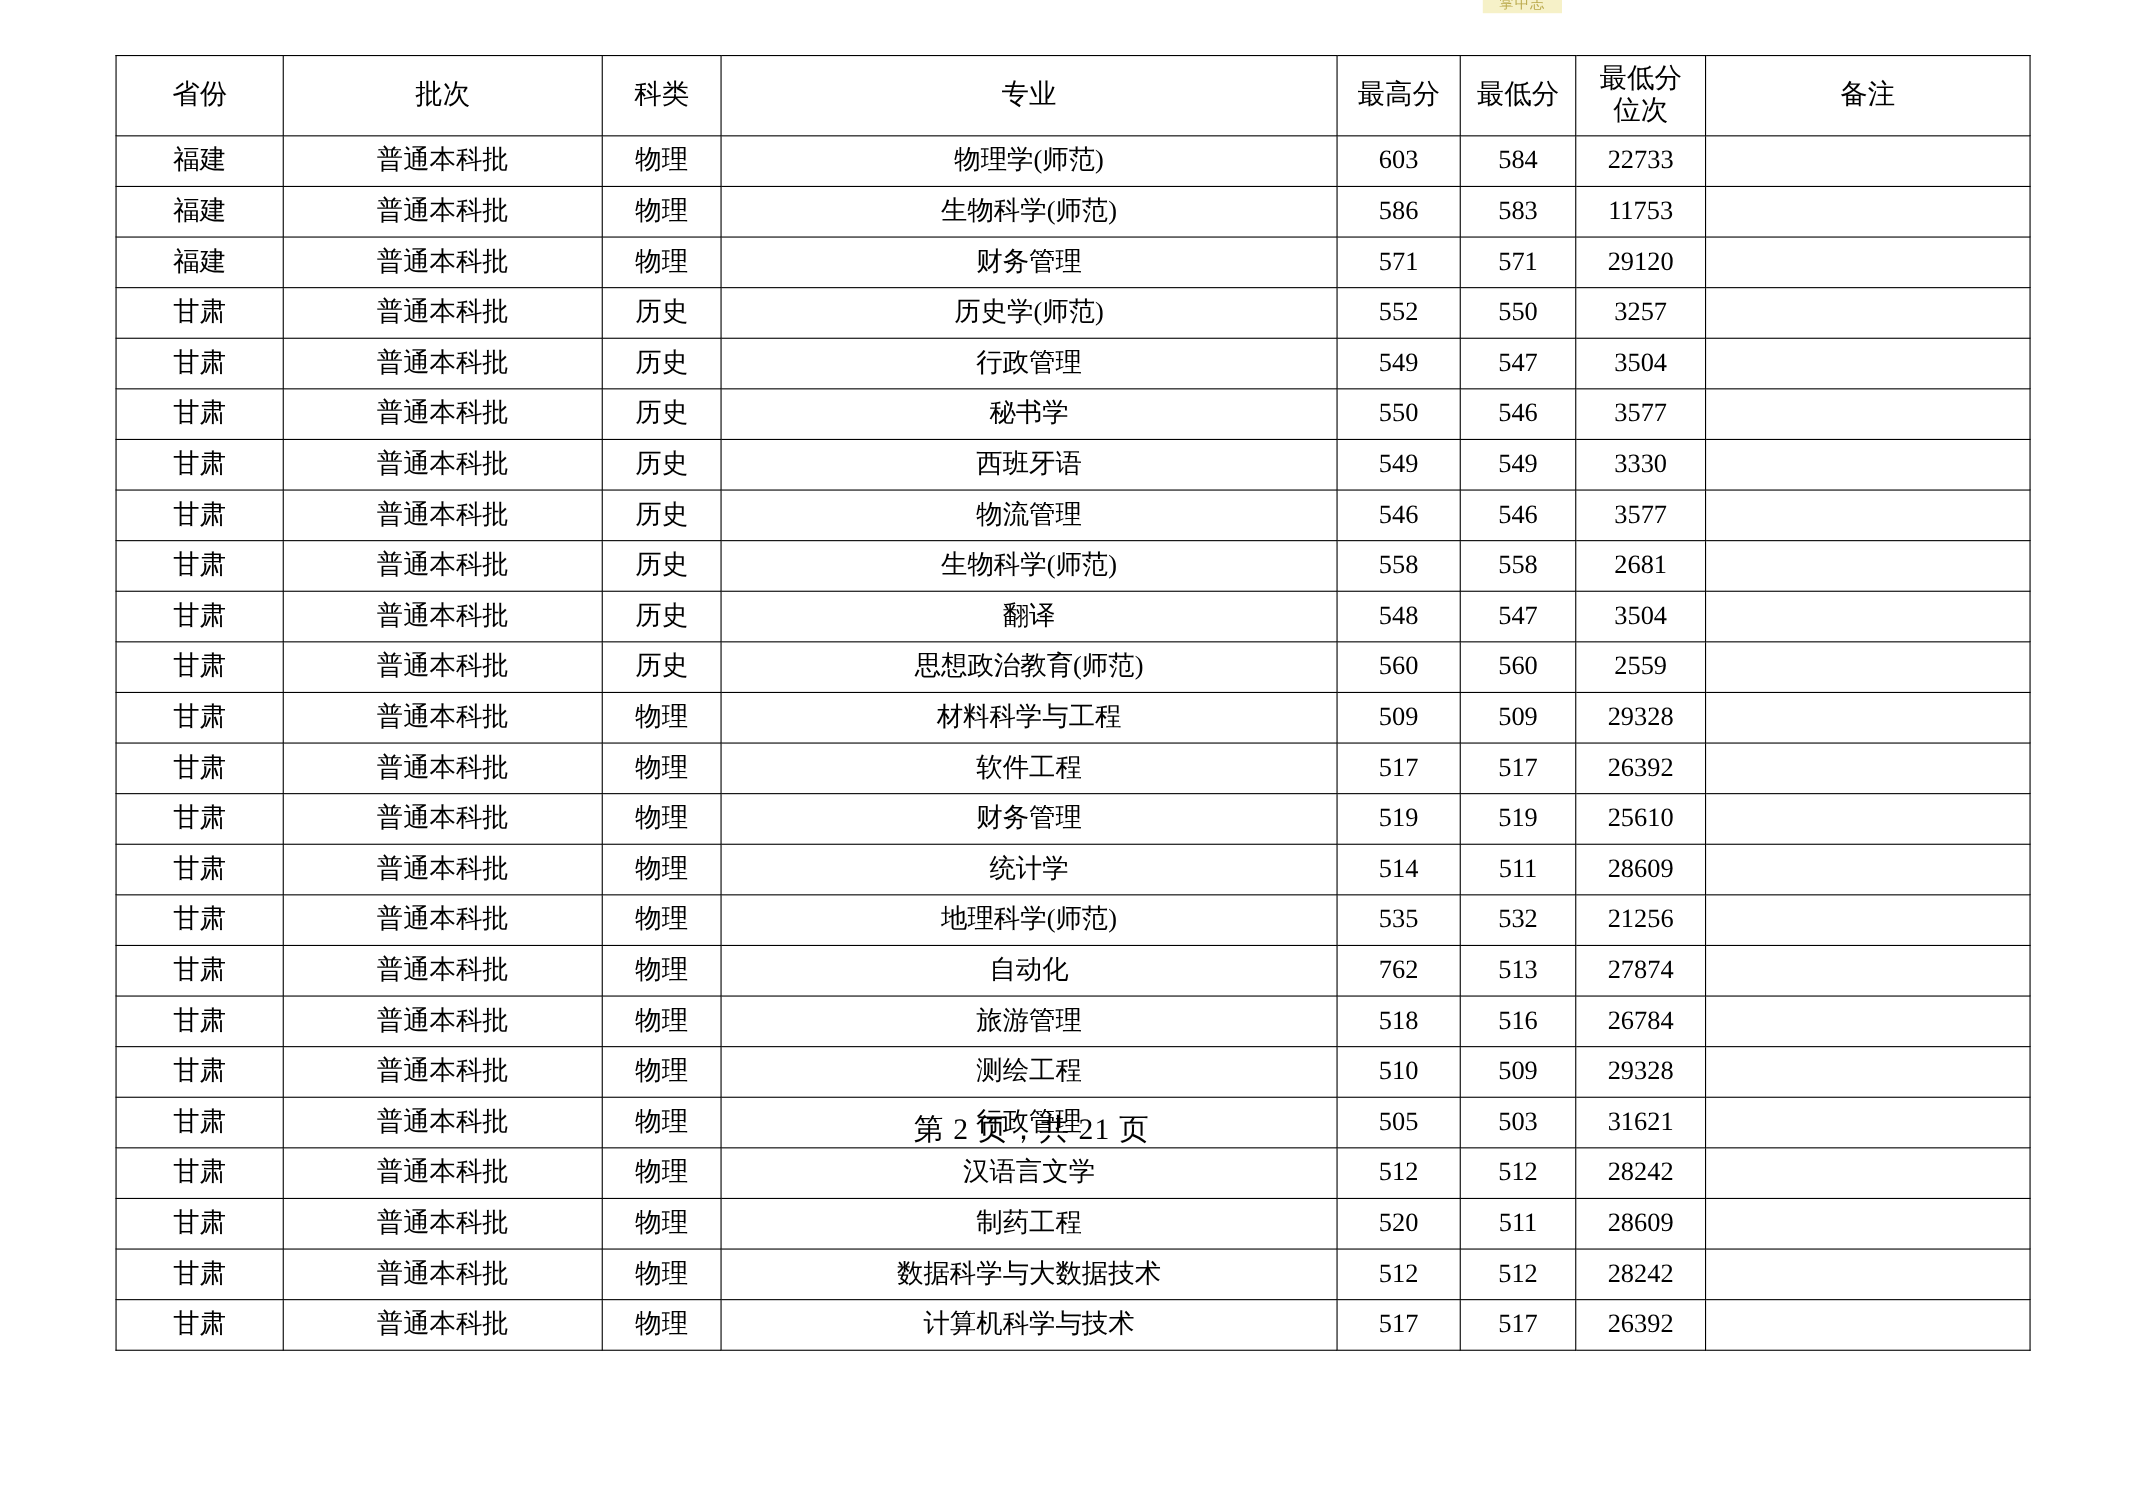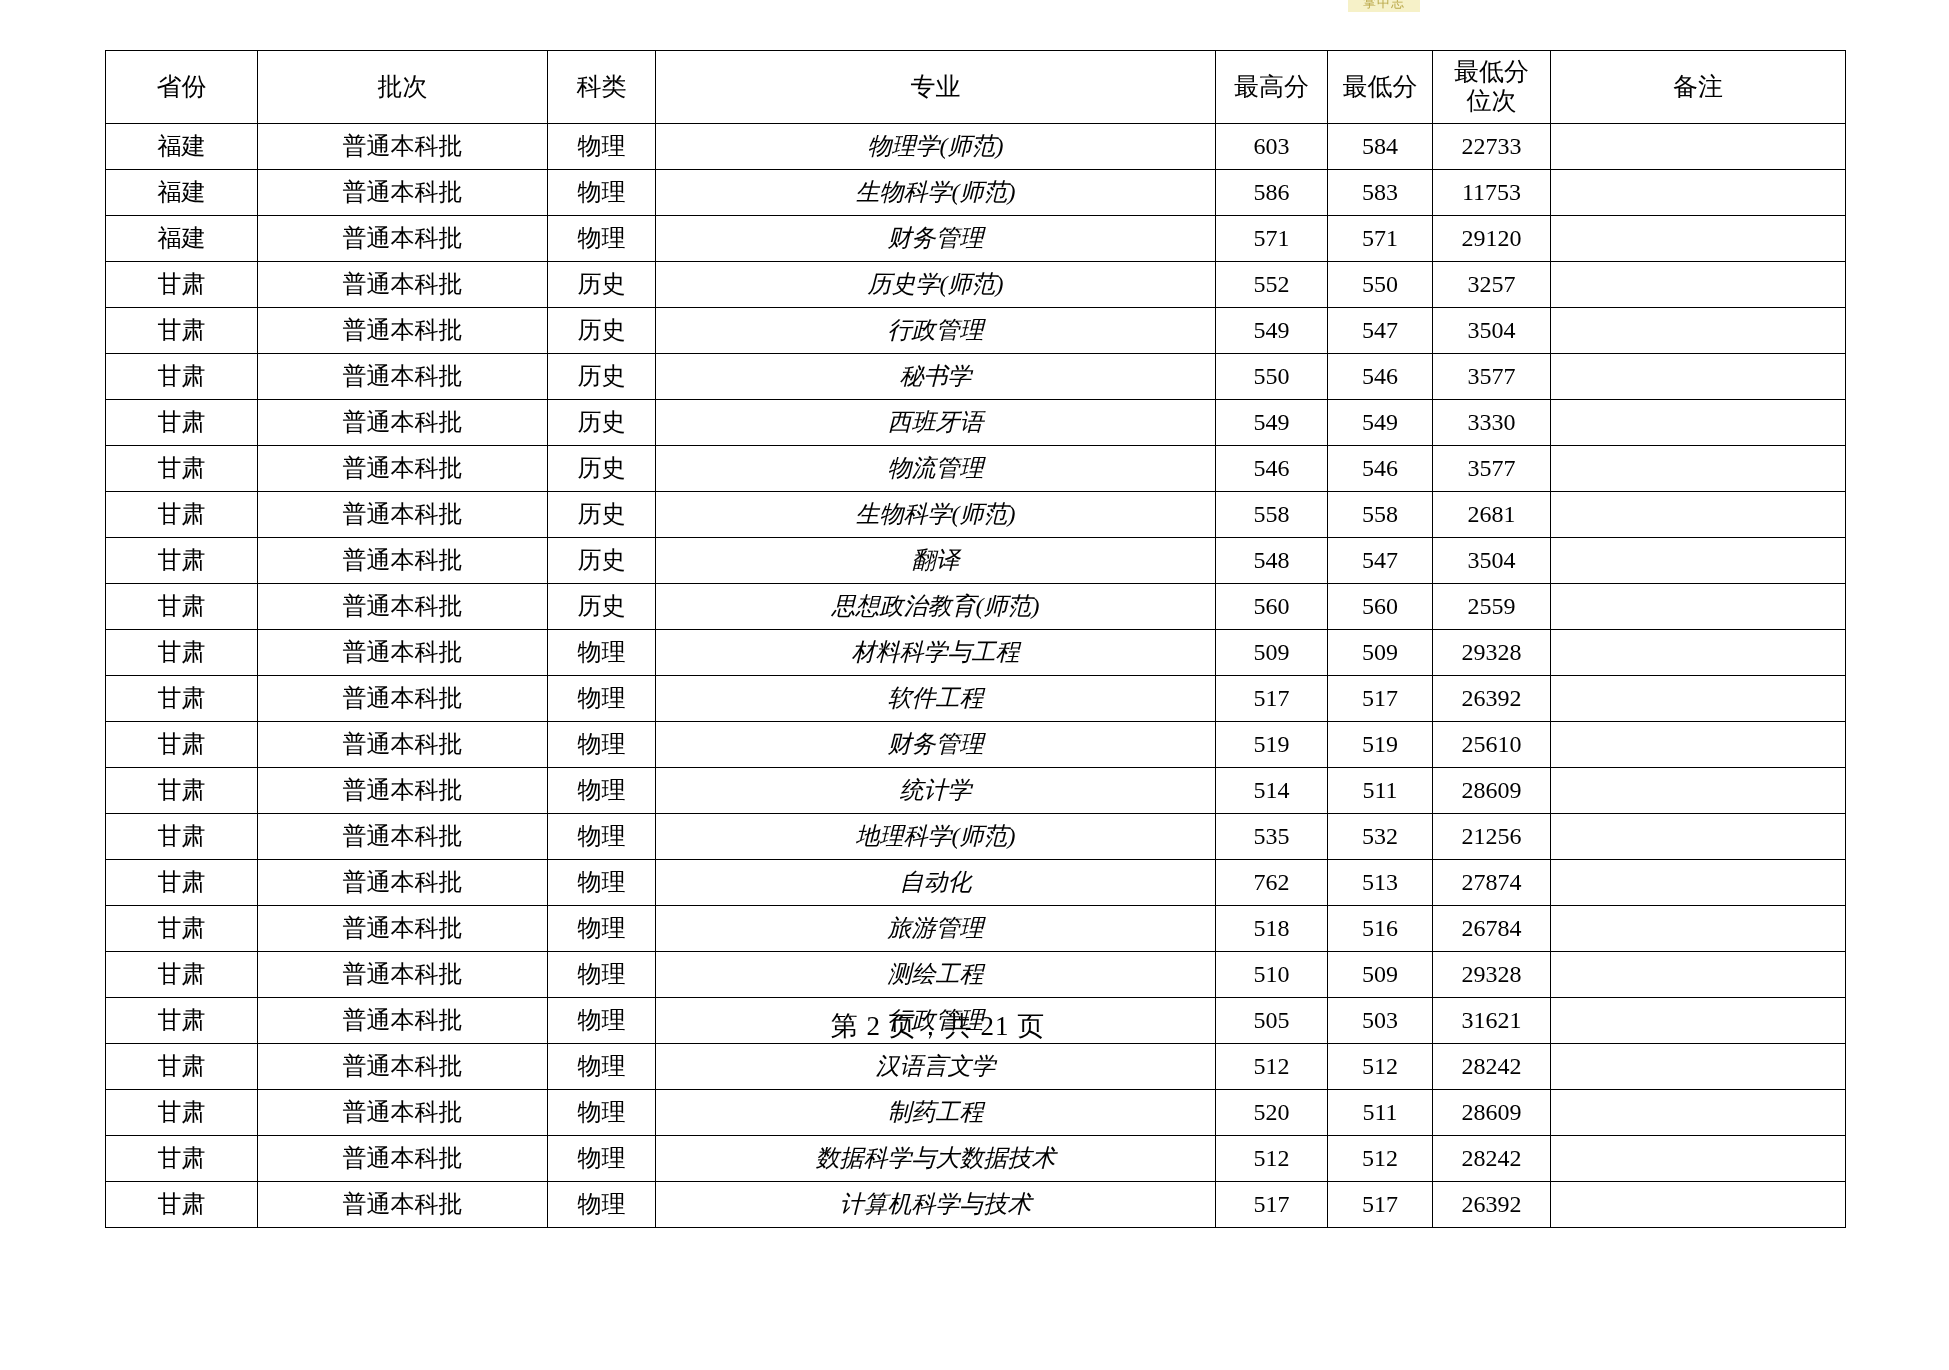--- a/index.html
+++ b/index.html
@@ -64,21 +64,20 @@
   col.c-cat    { width: 108px; }
   col.c-major  { width: 560px; }
   col.c-max    { width: 112px; }
   col.c-min    { width: 105px; }
   col.c-rank   { width: 118px; }
   col.c-note   { width: 295px; }
 
   td.major-cell {
     text-align: left;
     padding-left: 12px;
-    font-style: italic;
   }
   .footer {
     position: absolute;
     left: 0;
     top: 1008px;
     width: 100%;
     text-align: center;
     font-size: 27px;
     letter-spacing: 1px;
   }

